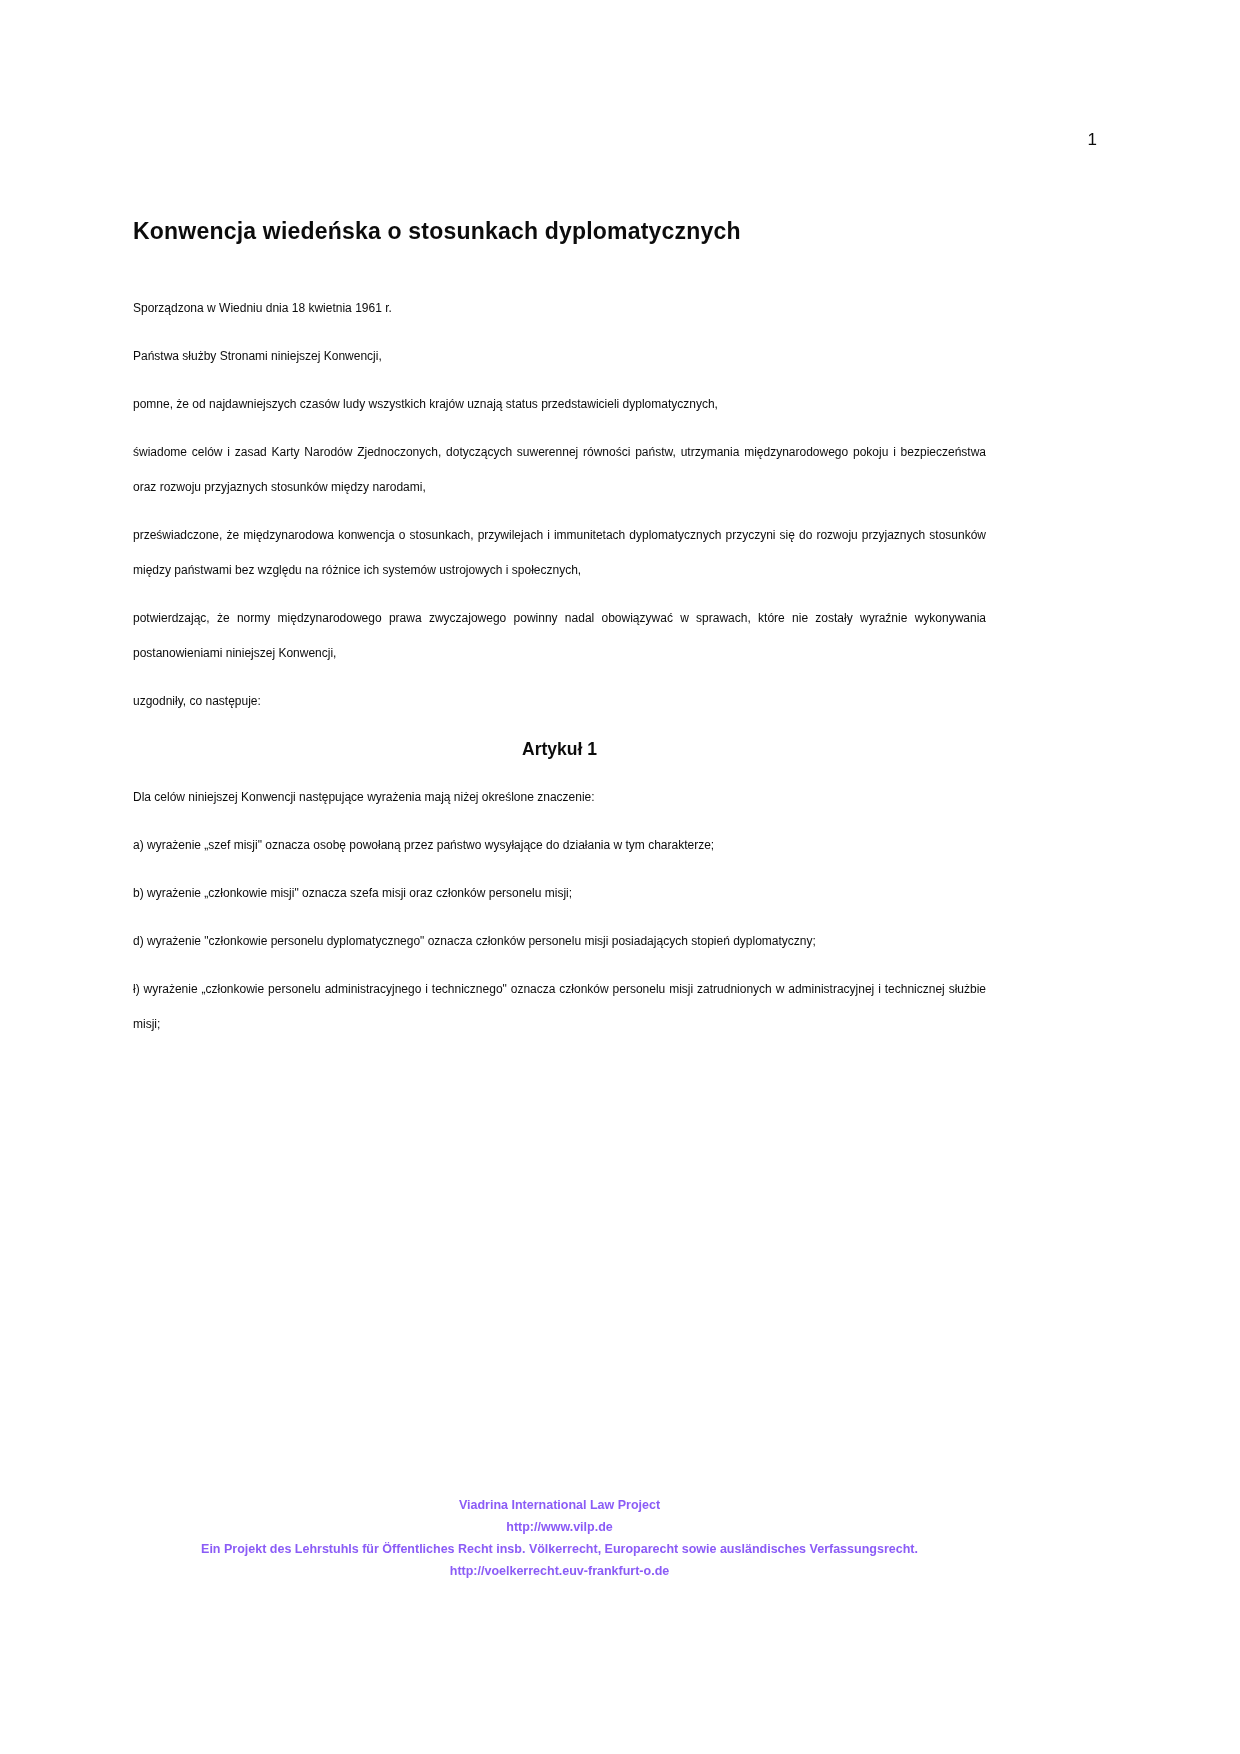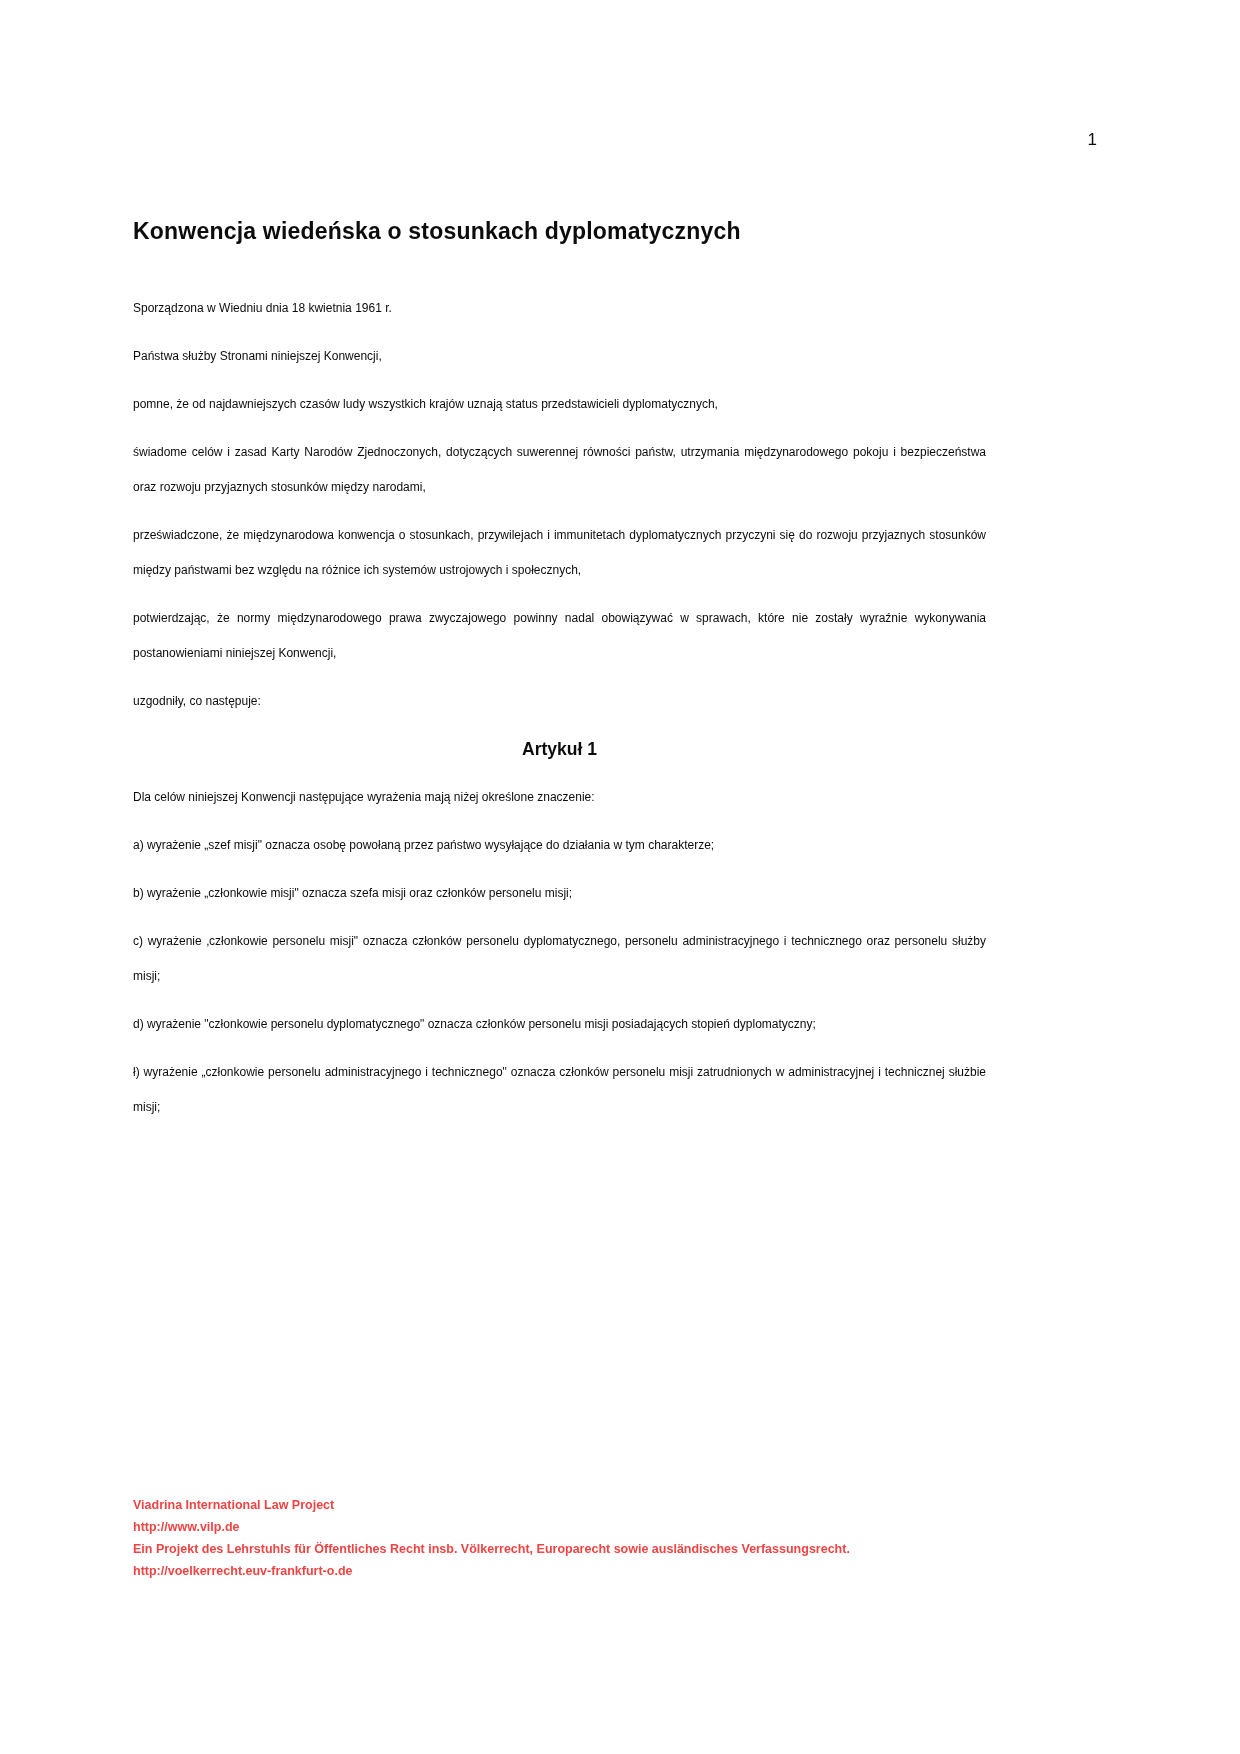--- a/index.html
+++ b/index.html
@@ -51,25 +51,25 @@
     line-height: 35px;
     margin: 0 0 13px 0;
     font-weight: 700;
     text-align: center;
   }
   .footer {
     position: absolute;
     left: 133px;
     width: 853px;
     top: 1494px;
-    text-align: left;
+    text-align: center;
     font-size: 12.5px;
     font-weight: 700;
     line-height: 22px;
-    color: #ef4444;
+    color: #8b5cf6;
   }
   .footer div {
     white-space: nowrap;
   }
 </style>
 </head>
 <body>
 
 <div class="page">
 
@@ -95,21 +95,20 @@
     <p class="par single">uzgodniły, co następuje:</p>
 
     <h2 class="article-heading">Artykuł 1</h2>
 
     <p class="par single">Dla celów niniejszej Konwencji następujące wyrażenia mają niżej określone znaczenie:</p>
 
     <p class="par">a) wyrażenie „szef misji" oznacza osobę powołaną przez państwo wysyłające do działania w tym charakterze;</p>
 
     <p class="par single">b) wyrażenie „członkowie misji" oznacza szefa misji oraz członków personelu misji;</p>
 
-    <p class="par">c) wyrażenie ‚członkowie personelu misji" oznacza członków personelu dyplomatycznego, personelu administracyjnego i technicznego oraz personelu służby misji;</p>
 
     <p class="par">d) wyrażenie "członkowie personelu dyplomatycznego" oznacza członków personelu misji posiadających stopień dyplomatyczny;</p>
 
 
     <p class="par">ł) wyrażenie „członkowie personelu administracyjnego i technicznego" oznacza członków personelu misji zatrudnionych w administracyjnej i technicznej służbie misji;</p>
 
   </div>
 
   <div class="footer">
     <div>Viadrina International Law Project</div>

